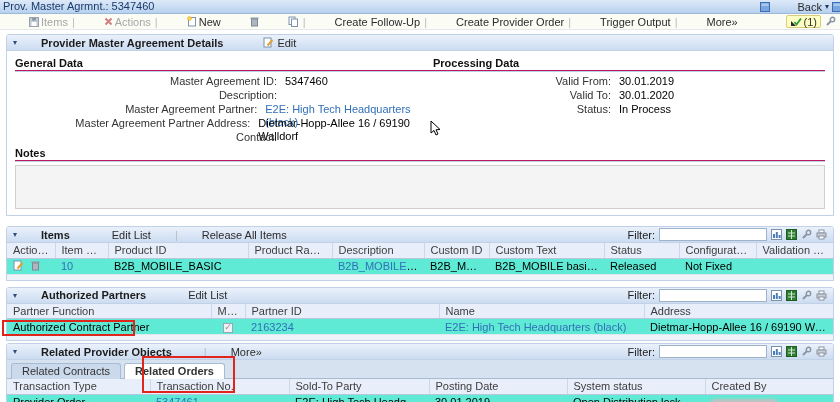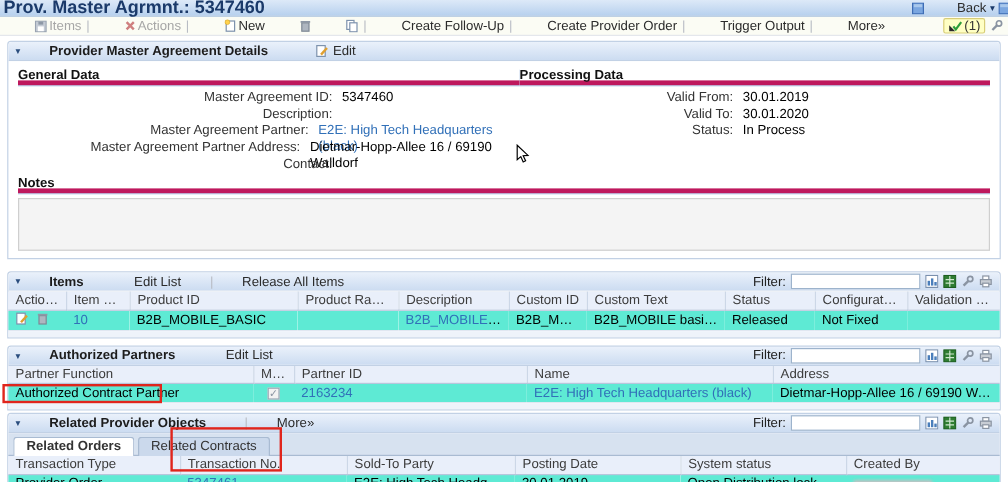--- a/index.html
+++ b/index.html
@@ -6,21 +6,21 @@
   html,body { width:840px; height:402px; overflow:hidden; }
   body {
     font-family:"Liberation Sans", sans-serif;
     font-size:11px; color:#222; background:#ffffff; position:relative;
   }
   .titlebar {
     height:14px; background:linear-gradient(#dde9f8,#b7d1ee);
     border-bottom:1px solid #9db8d9;
     display:flex; align-items:center; justify-content:space-between; padding:0 3px;
   }
-  .titlebar .ttl { font-weight:bold; color:#1b3a6a; font-size:15px; line-height:13px; }
+  .titlebar .ttl { font-weight:normal; color:#1b3a6a; font-size:11px; line-height:13px; }
   .titlebar .right { display:flex; align-items:center; gap:3px; color:#1b3a6a; }
   .toolbar {
     height:16px; background:#fbfcf4; border-bottom:1px solid #e4e7ec;
     display:flex; align-items:center; justify-content:space-between; padding:0 4px;
   }
   .toolbar .grp { display:flex; align-items:center; gap:4px; }
   .tbtn { display:flex; align-items:center; gap:2px; color:#2b2b2b; cursor:pointer; white-space:nowrap;padding-left:25px; }
   .tbtn.disabled { color:#a6a6a6; }
   .sep { color:#b8bcc4; }
   .sep::before { content:"|"; }
@@ -41,21 +41,21 @@
   .hbtn { color:#2b2b2b; cursor:pointer; display:flex; align-items:center; gap:3px; white-space:nowrap; }
   .sec-right { margin-left:auto; display:flex; align-items:center; gap:4px; }
   .filter-input { width:108px; height:13px; border:1px solid #9db3cc; background:#fff; font-size:10px; padding:0 2px; }
   .icon { display:inline-flex; align-items:center; }
   
   .form-area { display:flex; padding:6px 8px 0 8px; }
   .fcol-left { width:418px; }
   .fcol-right { flex:1; }
   .group-header {
     font-weight:bold; color:#111; height:14px;
-    border-bottom:4px solid #be185d; box-shadow:0 1px 0 #bcd0ea; margin-bottom:4px;
+    border-bottom:1px solid #be185d; box-shadow:0 1px 0 #bcd0ea; margin-bottom:4px;
   }
   .frow { display:flex; height:14px; line-height:13px; }
   .frow .lbl { width:262px; text-align:right; margin-right:8px; color:#333; }
   .fcol-right .lbl { width:178px; }
   .val { color:#000; }
   .link { color:#3170b8; cursor:pointer; }
   .notes-wrap { padding:2px 8px 6px 8px; }
   .notes-box { height:44px; background:#f4f4f4; border:1px solid #cfcfcf; margin-top:3px; }
   
   table { width:100%; border-collapse:collapse; table-layout:fixed; }
@@ -458,22 +458,22 @@
         <span class="icon">
             <svg width="11" height="11">
               <rect x="3" y="1" width="5" height="3" fill="#fff" stroke="#8a94a2"></rect>
               <rect x="1" y="4" width="9" height="4" fill="#c8cdd4" stroke="#8a94a2"></rect>
               <rect x="3" y="7" width="5" height="3" fill="#fff" stroke="#8a94a2"></rect>
             </svg>
           </span>
       </span>
     </div>
     <div class="tabs">
+      <span class="tab">Related Contracts</span>
       <span class="tab active">Related Orders</span>
-      <span class="tab">Related Contracts</span>
     </div>
     <table>
       <colgroup>
           <col style="width:143px">
           <col style="width:139px">
           <col style="width:140px">
           <col style="width:138px">
           <col style="width:138px">
           <col>
         </colgroup>

